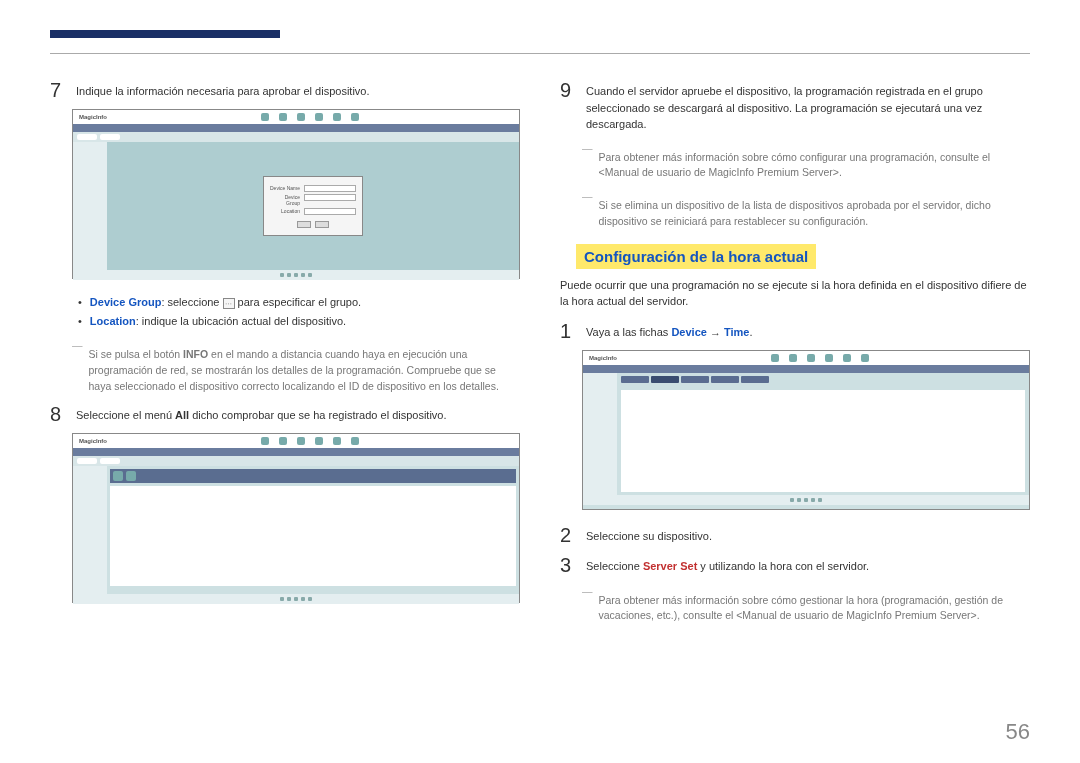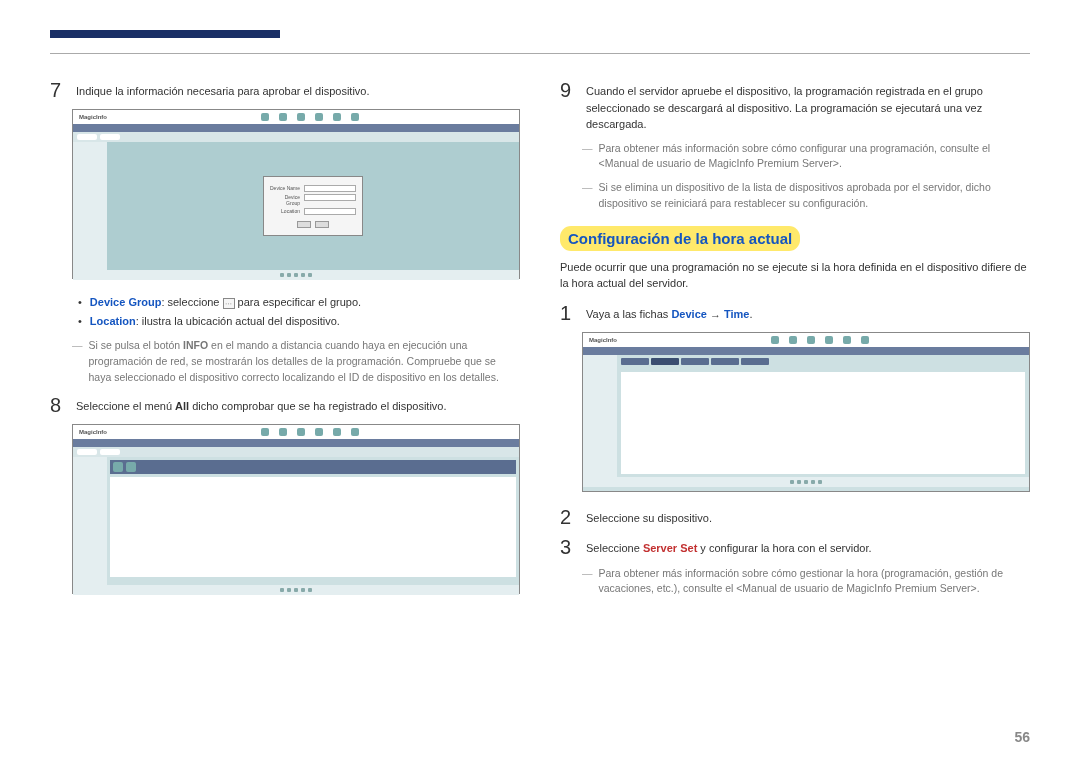--- a/index.html
+++ b/index.html
@@ -43,24 +43,24 @@
   .ss-tabs .tab { width:28px; height:7px; background:#5a6d90; border-radius:1px; }
   .ss-grid { margin:4px; background:#fff; height:calc(100% - 20px); }
   .bullet-list { margin: 8px 0 8px 28px; }
   .bullet-item { display:flex; gap:8px; line-height:1.7; }
   .bullet-item::before { content:"•"; color:#333; }
   .bold-blue { color:#1455c0; font-weight:bold; }
   .bold-red { color:#c23030; font-weight:bold; }
   .icon-box { display:inline-block; width:12px; height:11px; border:1px solid #888; background:#f5f5f5; vertical-align:middle; font-size:7px; text-align:center; line-height:10px; color:#666; }
   .note { display:flex; gap:6px; margin: 4px 0 8px 22px; color:#777; font-size:10.5px; line-height:1.5; }
   .note::before { content:"―"; color:#aaa; }
-  .note-body { flex:1; }
-  .subhead { background:#ffe96b; color:#1455c0; font-size:15px; font-weight:bold; padding:4px 8px; display:inline-block; margin: 6px 0 8px 0; border-radius: 11px; }
+  .note-body { flex:1;margin-top:9px; }
+  .subhead { background:#ffe96b; color:#1455c0; font-size:15px; font-weight:bold; padding:4px 8px; display:inline-block; margin: 6px 0 8px 16px; }
   .para { margin: 0 0 10px 0; line-height:1.5; }
-  .page-num { position:absolute; bottom:18px; right:50px; font-size:14px; color:#888; font-weight:700; }
+  .page-num { position:absolute; bottom:18px; right:50px; font-size:22px; color:#888; font-weight:400; }
   .sub-bullets { margin: 6px 0 6px 36px; }
   .sub-bullets .bullet-item { margin-bottom:6px; }
 </style>
 </head>
 <body>
 
 <div class="topbar"></div>
 <div class="hr"></div>
 
 <div class="cols">
@@ -119,21 +119,21 @@
           <span class="dot"></span>
           <span class="dot"></span>
         </div>
     </div>
 
     <div class="bullet-list">
       <div class="bullet-item">
         <div><span class="bold-blue">Device Group</span><span>: seleccione </span><span class="icon-box">⋯</span><span> para especificar el grupo.</span></div>
       </div>
       <div class="bullet-item">
-        <div><span class="bold-blue">Location</span><span>: ilustra la ubicación actual del dispositivo.</span></div>
+        <div><span class="bold-blue">Location</span><span>: indique la ubicación actual del dispositivo.</span></div>
       </div>
     </div>
 
     <div class="note">
       <div class="note-body"><span>Si se pulsa el botón </span><b>INFO</b><span> en el mando a distancia cuando haya en ejecución una programación de red, se mostrarán los detalles de la programación. Compruebe que se haya seleccionado el dispositivo correcto localizando el ID de dispositivo en los detalles.</span></div>
     </div>
 
     <div class="step">
       <div class="step-num">8</div>
       <div class="step-body"><span>Seleccione el menú </span><b>All</b><span> dicho comprobar que se ha registrado el dispositivo.</span></div>
@@ -234,21 +234,21 @@
         </div>
     </div>
 
     <div class="step">
       <div class="step-num">2</div>
       <div class="step-body">Seleccione su dispositivo.</div>
     </div>
 
     <div class="step">
       <div class="step-num">3</div>
-      <div class="step-body"><span>Seleccione </span><span class="bold-red">Server Set</span><span> y configurar la hora con el servidor.</span></div>
+      <div class="step-body"><span>Seleccione </span><span class="bold-red">Server Set</span><span> y utilizando la hora con el servidor.</span></div>
     </div>
 
     <div class="sub-bullets">
     </div>
 
     <div class="note">
       <div class="note-body">Para obtener más información sobre cómo gestionar la hora (programación, gestión de vacaciones, etc.), consulte el &lt;Manual de usuario de MagicInfo Premium Server&gt;.</div>
     </div>
 
   </div>

